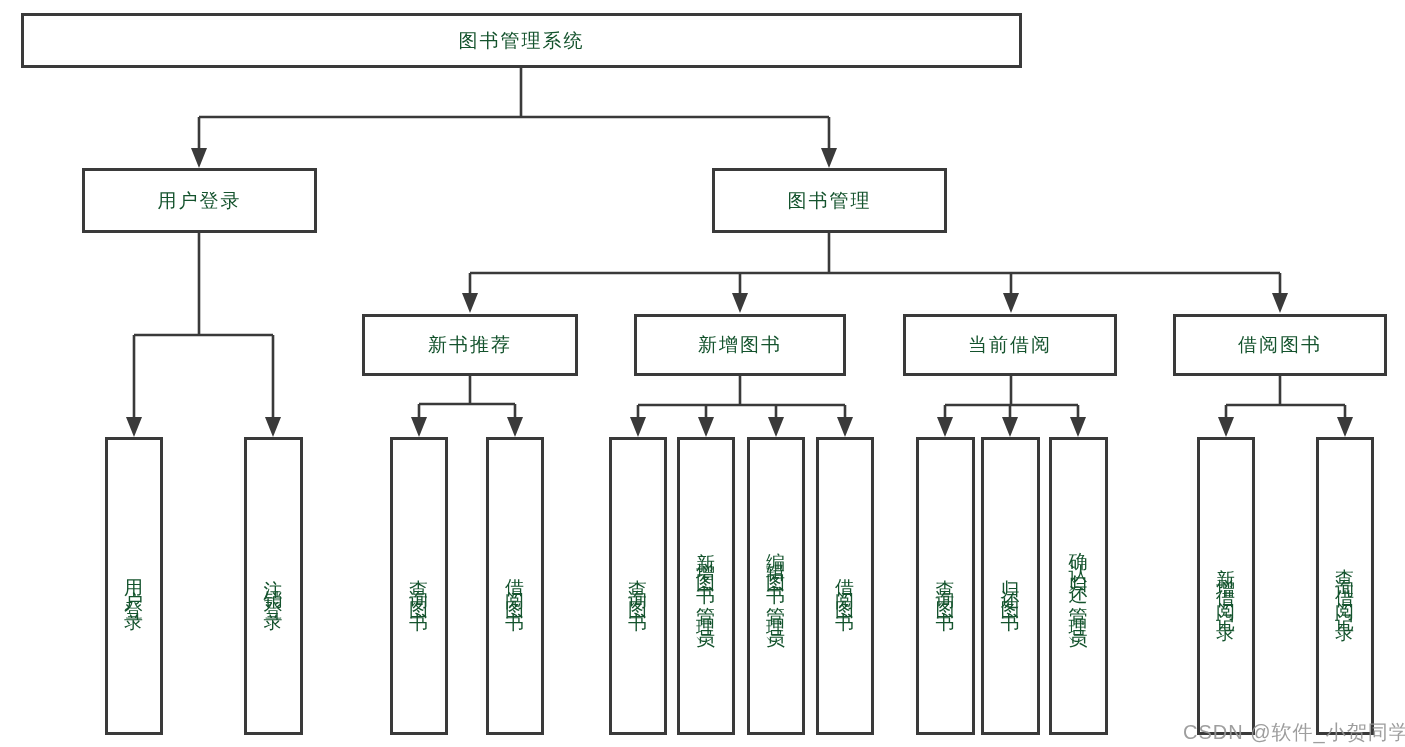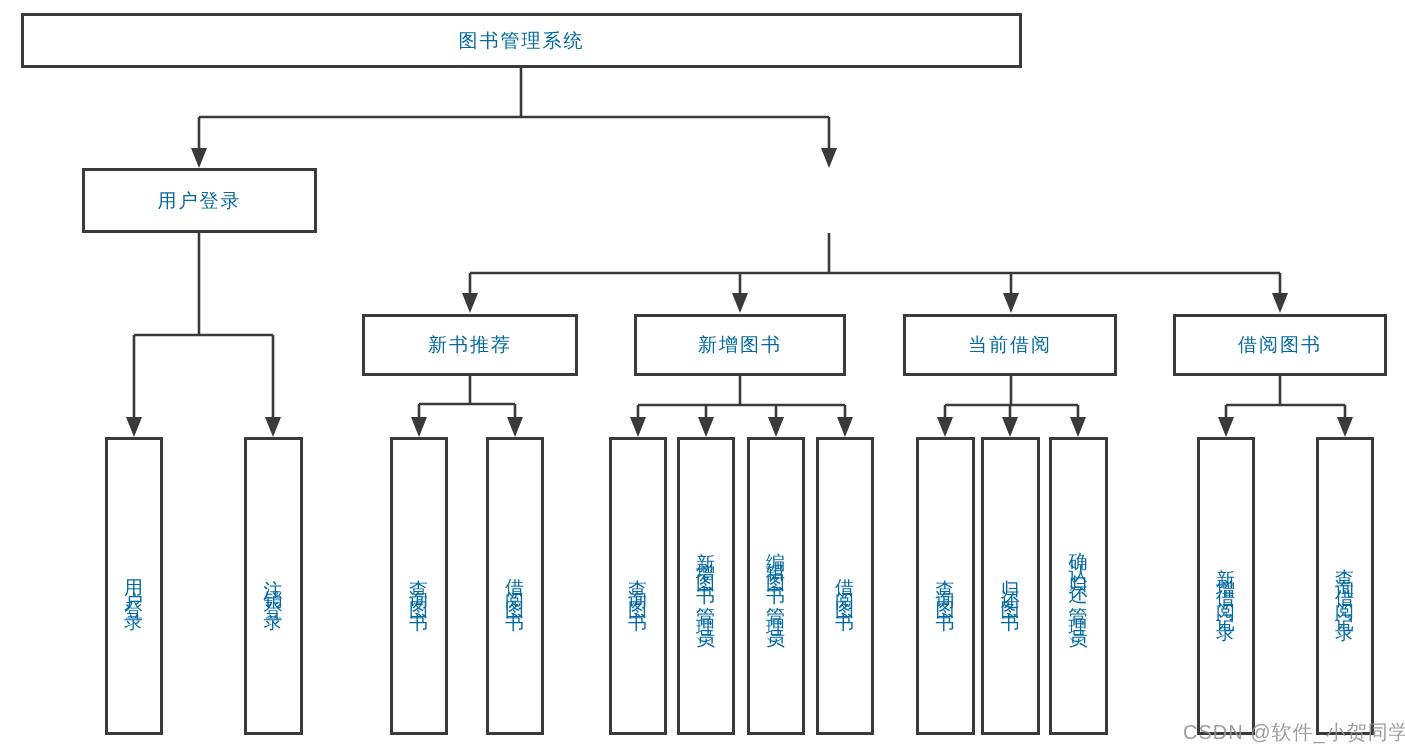--- a/index.html
+++ b/index.html
@@ -23,21 +23,21 @@
     height: 747px;
   }
   .node {
     position: absolute;
     box-sizing: border-box;
     background: #ffffff;
     border: 3px solid #3a3a3a;
     display: flex;
     align-items: center;
     justify-content: center;
-    color: #0369a1;
+    color: #14532d;
   }
   .hbox {
     font-size: 19px;
     letter-spacing: 2px;
     white-space: nowrap;
   }
   .vbox .vtext {
     writing-mode: vertical-rl;
     text-orientation: mixed;
     font-size: 19px;
@@ -88,20 +88,21 @@
       <polygon points="1002,417 1018,417 1010,437"></polygon>
       <polygon points="1070,417 1086,417 1078,437"></polygon>
       <polygon points="1218,417 1234,417 1226,437"></polygon>
       <polygon points="1337,417 1353,417 1345,437"></polygon>
     </g>
   </svg>
 
   <div class="node hbox" style="left:21px; top:13px; width:1001px; height:55px;">图书管理系统</div>
 
   <div class="node hbox" style="left:82px; top:168px; width:235px; height:65px;">用户登录</div>
+  <div class="node hbox" style="left:712px; top:168px; width:235px; height:65px;">图书管理</div>
 
   <div class="node hbox" style="left:362px; top:314px; width:216px; height:62px;font-family:Liberation Mono, monospace;">新书推荐</div>
   <div class="node hbox" style="left:634px; top:314px; width:212px; height:62px;">新增图书</div>
   <div class="node hbox" style="left:903px; top:314px; width:214px; height:62px;">当前借阅</div>
   <div class="node hbox" style="left:1173px; top:314px; width:214px; height:62px;">借阅图书</div>
 
   <div class="node vbox" style="left:105px; top:437px; width:58px; height:298px;">
     <span class="vtext">用户登录</span>
   </div>
   <div class="node vbox" style="left:244px; top:437px; width:59px; height:298px;">

